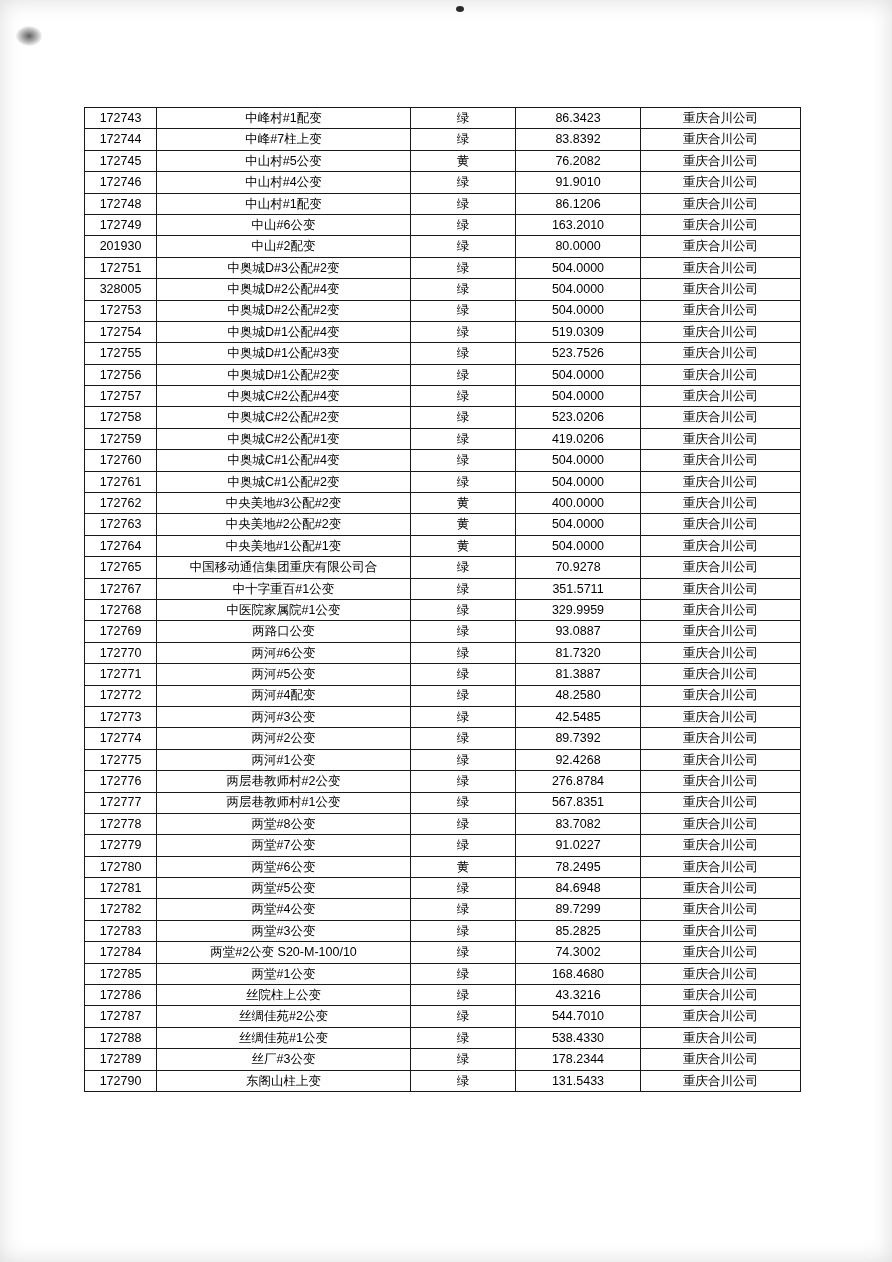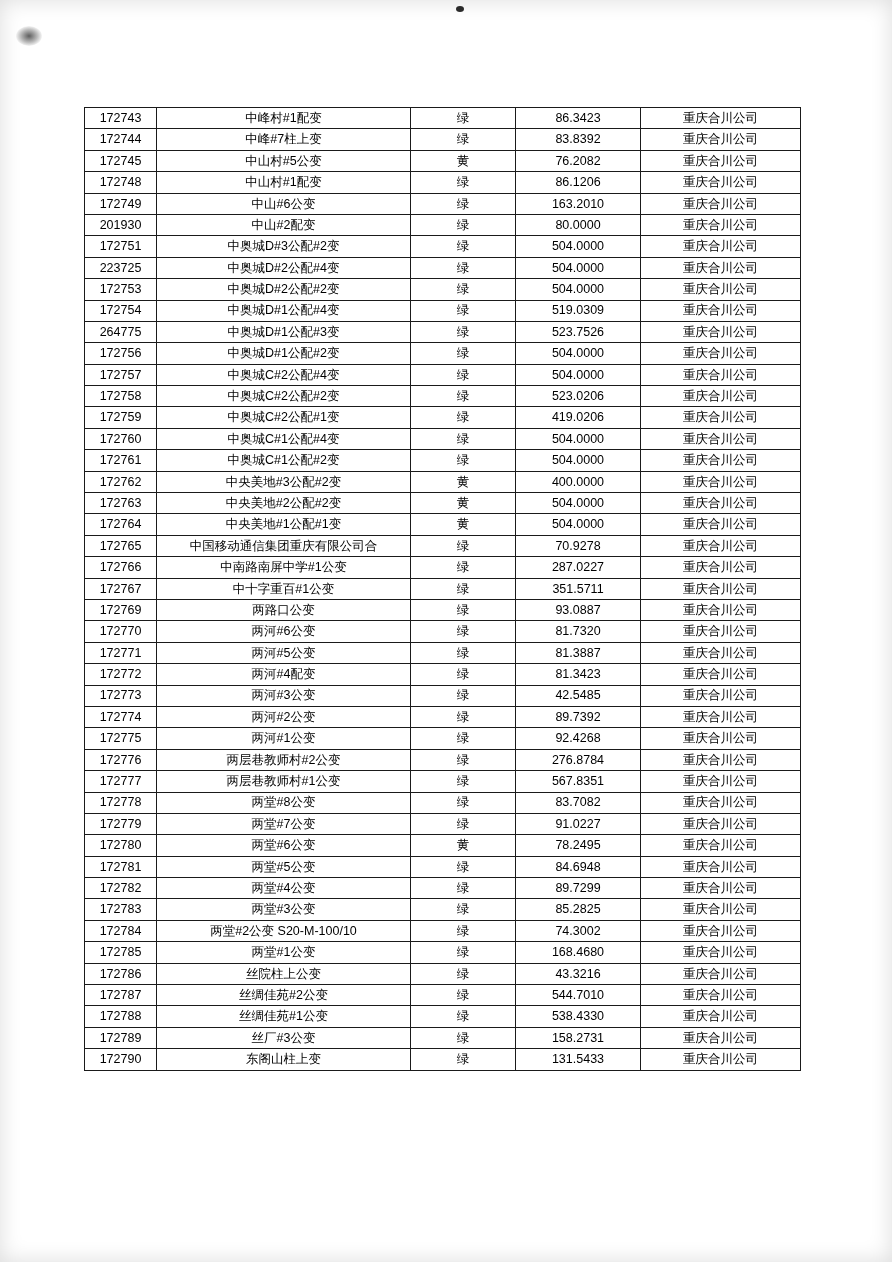--- a/index.html
+++ b/index.html
@@ -101,20 +101,27 @@
           <td class="col-company">重庆合川公司</td>
         </tr>
         <tr>
           <td class="col-id">172745</td>
           <td class="col-name">中山村#5公变</td>
           <td class="col-status">黄</td>
           <td class="col-value">76.2082</td>
           <td class="col-company">重庆合川公司</td>
         </tr>
         <tr>
+          <td class="col-id">172746</td>
+          <td class="col-name">中山村#4公变</td>
+          <td class="col-status">绿</td>
+          <td class="col-value">91.9010</td>
+          <td class="col-company">重庆合川公司</td>
+        </tr>
+        <tr>
           <td class="col-id">172748</td>
           <td class="col-name">中山村#1配变</td>
           <td class="col-status">绿</td>
           <td class="col-value">86.1206</td>
           <td class="col-company">重庆合川公司</td>
         </tr>
         <tr>
           <td class="col-id">172749</td>
           <td class="col-name">中山#6公变</td>
           <td class="col-status">绿</td>
@@ -129,42 +136,42 @@
           <td class="col-company">重庆合川公司</td>
         </tr>
         <tr>
           <td class="col-id">172751</td>
           <td class="col-name">中奥城D#3公配#2变</td>
           <td class="col-status">绿</td>
           <td class="col-value">504.0000</td>
           <td class="col-company">重庆合川公司</td>
         </tr>
         <tr>
-          <td class="col-id">223725</td>
+          <td class="col-id">328005</td>
           <td class="col-name">中奥城D#2公配#4变</td>
           <td class="col-status">绿</td>
           <td class="col-value">504.0000</td>
           <td class="col-company">重庆合川公司</td>
         </tr>
         <tr>
           <td class="col-id">172753</td>
           <td class="col-name">中奥城D#2公配#2变</td>
           <td class="col-status">绿</td>
           <td class="col-value">504.0000</td>
           <td class="col-company">重庆合川公司</td>
         </tr>
         <tr>
           <td class="col-id">172754</td>
           <td class="col-name">中奥城D#1公配#4变</td>
           <td class="col-status">绿</td>
           <td class="col-value">519.0309</td>
           <td class="col-company">重庆合川公司</td>
         </tr>
         <tr>
-          <td class="col-id">264775</td>
+          <td class="col-id">172755</td>
           <td class="col-name">中奥城D#1公配#3变</td>
           <td class="col-status">绿</td>
           <td class="col-value">523.7526</td>
           <td class="col-company">重庆合川公司</td>
         </tr>
         <tr>
           <td class="col-id">172756</td>
           <td class="col-name">中奥城D#1公配#2变</td>
           <td class="col-status">绿</td>
           <td class="col-value">504.0000</td>
@@ -227,34 +234,34 @@
           <td class="col-company">重庆合川公司</td>
         </tr>
         <tr>
           <td class="col-id">172765</td>
           <td class="col-name">中国移动通信集团重庆有限公司合</td>
           <td class="col-status">绿</td>
           <td class="col-value">70.9278</td>
           <td class="col-company">重庆合川公司</td>
         </tr>
         <tr>
-          <td class="col-id">172766</td>
-          <td class="col-name">中南路南屏中学#1公变</td>
-          <td class="col-status">绿</td>
-          <td class="col-value">287.0227</td>
-          <td class="col-company">重庆合川公司</td>
-        </tr>
-        <tr>
           <td class="col-id">172767</td>
           <td class="col-name">中十字重百#1公变</td>
           <td class="col-status">绿</td>
           <td class="col-value">351.5711</td>
           <td class="col-company">重庆合川公司</td>
         </tr>
         <tr>
+          <td class="col-id">172768</td>
+          <td class="col-name">中医院家属院#1公变</td>
+          <td class="col-status">绿</td>
+          <td class="col-value">329.9959</td>
+          <td class="col-company">重庆合川公司</td>
+        </tr>
+        <tr>
           <td class="col-id">172769</td>
           <td class="col-name">两路口公变</td>
           <td class="col-status">绿</td>
           <td class="col-value">93.0887</td>
           <td class="col-company">重庆合川公司</td>
         </tr>
         <tr>
           <td class="col-id">172770</td>
           <td class="col-name">两河#6公变</td>
           <td class="col-status">绿</td>
@@ -265,21 +272,21 @@
           <td class="col-id">172771</td>
           <td class="col-name">两河#5公变</td>
           <td class="col-status">绿</td>
           <td class="col-value">81.3887</td>
           <td class="col-company">重庆合川公司</td>
         </tr>
         <tr>
           <td class="col-id">172772</td>
           <td class="col-name">两河#4配变</td>
           <td class="col-status">绿</td>
-          <td class="col-value">81.3423</td>
+          <td class="col-value">48.2580</td>
           <td class="col-company">重庆合川公司</td>
         </tr>
         <tr>
           <td class="col-id">172773</td>
           <td class="col-name">两河#3公变</td>
           <td class="col-status">绿</td>
           <td class="col-value">42.5485</td>
           <td class="col-company">重庆合川公司</td>
         </tr>
         <tr>
@@ -384,21 +391,21 @@
           <td class="col-id">172788</td>
           <td class="col-name">丝绸佳苑#1公变</td>
           <td class="col-status">绿</td>
           <td class="col-value">538.4330</td>
           <td class="col-company">重庆合川公司</td>
         </tr>
         <tr>
           <td class="col-id">172789</td>
           <td class="col-name">丝厂#3公变</td>
           <td class="col-status">绿</td>
-          <td class="col-value">158.2731</td>
+          <td class="col-value">178.2344</td>
           <td class="col-company">重庆合川公司</td>
         </tr>
         <tr>
           <td class="col-id">172790</td>
           <td class="col-name">东阁山柱上变</td>
           <td class="col-status">绿</td>
           <td class="col-value">131.5433</td>
           <td class="col-company">重庆合川公司</td>
         </tr>
       </tbody>

